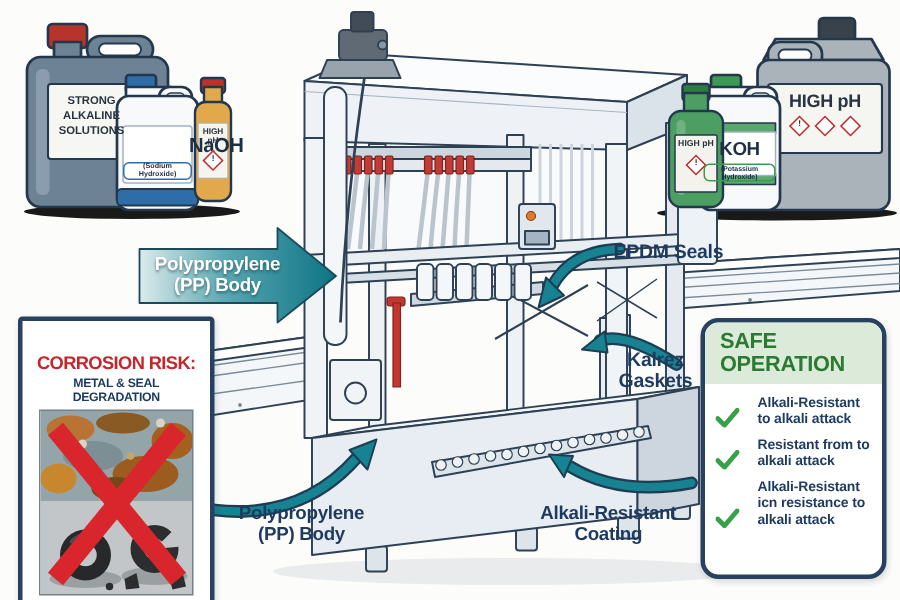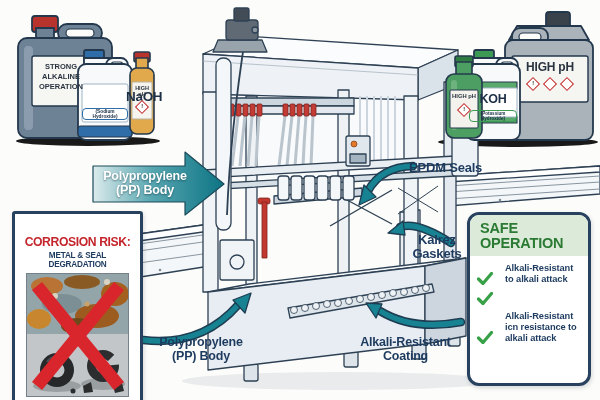--- a/index.html
+++ b/index.html
@@ -277,21 +277,21 @@
     </g>
   </svg>
 
   <div class="arrow-text">Polypropylene (PP) Body</div>
 
   <div class="callout" style="left:409px;top:161px;width:78px;font-size:13px;text-align:left;">EPDM Seals</div>
   <div class="callout" style="left:408px;top:233px;width:58px;font-size:13px;">Kalrez Gaskets</div>
   <div class="callout" style="left:148px;top:336px;width:106px;font-size:12.5px;">Polypropylene (PP) Body</div>
   <div class="callout" style="left:357px;top:336px;width:97px;font-size:12.5px;">Alkali-Resistant Coating</div>
 
-  <div class="blabel" style="left:34px;top:62px;width:54px;font-size:7.5px;line-height:1.3;color:#2a3340;">STRONG ALKALINE OPERATION</div>
+  <div class="blabel" style="left:34px;top:62px;width:54px;font-size:7.5px;line-height:1.3;color:#2a3340;">STRONG ALKALINE SOLUTIONS</div>
   <div class="blabel" style="left:82px;top:89px;width:46px;">
     <div style="font-size:13.5px;color:#1d2f45;letter-spacing:-0.3px;margin-left:44px;">NaOH</div>
     <div class="pill" style="font-size:4.8px;color:#1d2f45;border:1px solid #2e6da8;margin-top:1px;">(Sodium Hydroxide)</div>
   </div>
   <div class="blabel" style="left:132px;top:85px;width:20px;">
     <div style="font-size:5.5px;line-height:1.15;color:#2a3340;">HIGH pH</div>
     <div class="ghs" style="margin:4px auto 0;">
         <i>!</i>
       </div>
   </div>
@@ -370,20 +370,21 @@
       <div class="safe-item">
         <svg width="16" height="13" viewBox="0 0 16 13">
           <polyline points="1.5,7 6,11.5 14.5,1.5" fill="none" stroke="#36a146" stroke-width="3.2" stroke-linecap="round" stroke-linejoin="round"></polyline>
         </svg>
         <span>Alkali-Resistant to alkali attack</span>
       </div>
       <div class="safe-item">
         <svg width="16" height="13" viewBox="0 0 16 13">
           <polyline points="1.5,7 6,11.5 14.5,1.5" fill="none" stroke="#36a146" stroke-width="3.2" stroke-linecap="round" stroke-linejoin="round"></polyline>
         </svg>
+        <span>Resistant from to alkali attack</span>
       </div>
       <div class="safe-item">
         <svg width="16" height="13" viewBox="0 0 16 13">
           <polyline points="1.5,7 6,11.5 14.5,1.5" fill="none" stroke="#36a146" stroke-width="3.2" stroke-linecap="round" stroke-linejoin="round"></polyline>
         </svg>
         <span>Alkali-Resistant icn resistance to alkali attack</span>
       </div>
     </div>
   </div>
 

